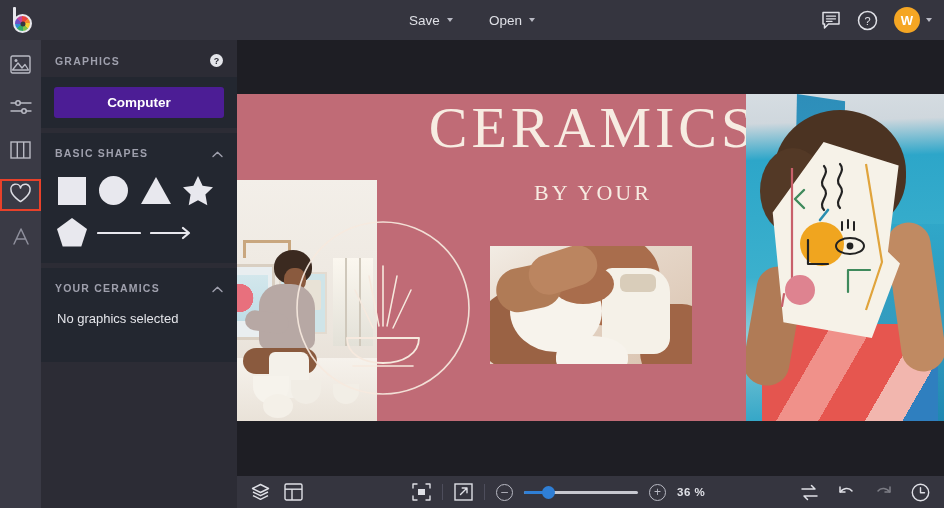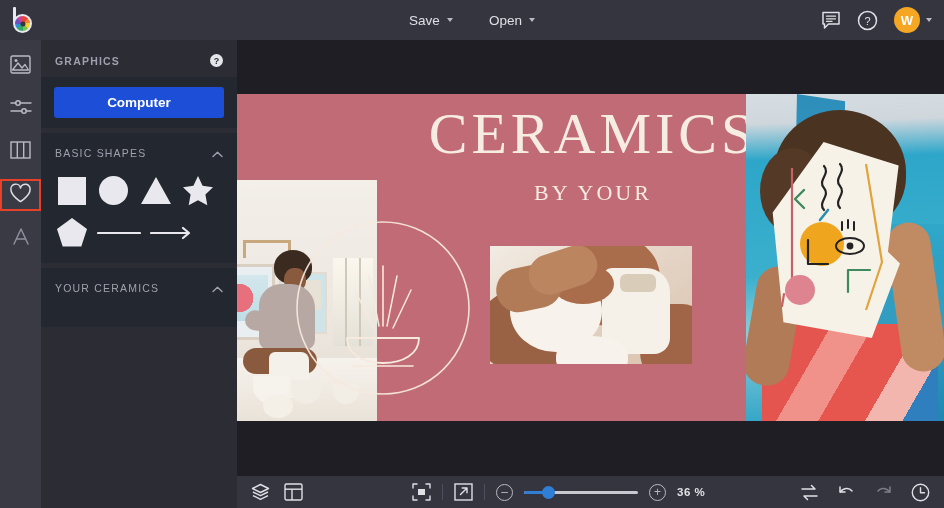--- a/index.html
+++ b/index.html
@@ -78,33 +78,33 @@
     display:flex; align-items:center; justify-content:space-between;
     padding: 14px 14px 10px 14px;
   }
   .panel-head .t { color:#9fa0ad; font-size:10.5px; letter-spacing:1.2px; font-weight:bold; }
   .helpdot {
     width:13px;height:13px;border-radius:50%;background:#e4e5ea;color:#2c2c35;
     font-size:9px;font-weight:bold;display:flex;align-items:center;justify-content:center;cursor:pointer;
   }
   .block { background:#232730; margin:0 0 5px 0; padding:10px 13px; }
   .green-btn {
-    background:#1d4ed8; color:#fff; font-size:13.5px; font-weight:bold;
+    background:#4c1d95; color:#fff; font-size:13.5px; font-weight:bold;
     text-align:center; padding:8px 0; border-radius:3px; cursor:pointer;
   }
   .outline-btn {
     background:#2c2c35; color:#e4e5ea; font-size:13px; font-weight:bold;
     text-align:center; padding:8px 0; border-radius:3px; cursor:pointer;
     border:2px solid #e8412a;
   }
   .sec-head {
     display:flex; align-items:center; justify-content:space-between;
     padding: 11px 14px 8px 14px;
   }
-  .sec-head .t { color:#9fa0ad; font-size:10.5px; letter-spacing:1.2px; font-weight:normal; }
+  .sec-head .t { color:#9fa0ad; font-size:10.5px; letter-spacing:1.2px; font-weight:bold; }
   .chev { cursor:pointer; }
   .shapes {
     display:flex; flex-wrap:wrap; gap:9px; padding: 4px 14px 14px 14px;
   }
   .shape { width:33px;height:33px; display:flex;align-items:center;justify-content:center; cursor:pointer; }
   .sq { width:28px;height:28px;background:#e8e8ee; }
   .ci { width:29px;height:29px;border-radius:50%;background:#e8e8ee; }
   .empty-note { color:#e4e5ea; font-size:13px; padding: 6px 14px 14px 16px; }
   .your-block { background:#232730; padding-bottom:4px; }
 
@@ -158,21 +158,21 @@
   .pl-bowl1{position:absolute;left:16px;top:196px;width:36px;height:28px;border-radius:0 0 18px 18px;background:#f6f3ec;}
   .pl-bowl2{position:absolute;left:54px;top:200px;width:30px;height:24px;border-radius:0 0 15px 15px;background:#f1ede5;}
   .pl-bowl3{position:absolute;left:26px;top:214px;width:30px;height:24px;border-radius:50%;background:#f4f0e8;}
   .pl-bowl4{position:absolute;left:96px;top:204px;width:26px;height:20px;border-radius:0 0 13px 13px;background:#f2eee6;}
 
   
   .bowl-emblem { position:absolute; left:58px; top:126px; width:176px; height:176px; }
 
   
   .title-ceramics {
-    position:absolute; left:186px; top:11px; width:340px;
+    position:absolute; left:186px; top:5px; width:340px;
     color:#f7ece2; font-family:"Liberation Serif", serif;
     font-size:58px; letter-spacing:4px; text-align:center; line-height:1;
     white-space:nowrap;
   }
   .title-sub {
     position:absolute; left:186px; top:86px; width:340px;
     color:#f7ece2; font-family:"Liberation Serif", serif;
     font-size:22px; letter-spacing:3px; text-align:center;
   }
 
@@ -378,20 +378,21 @@
 
     <div class="block your-block" style="padding:0;">
       <div class="sec-head">
         <span class="t">YOUR CERAMICS</span>
         <span class="chev">
           <svg width="11" height="7" viewBox="0 0 11 7">
               <path d="M1 5.6L5.5 1.3 10 5.6" fill="none" stroke="#9fa0ad" stroke-width="1.4" stroke-linecap="round" stroke-linejoin="round"></path>
             </svg>
         </span>
       </div>
+      <div class="empty-note">No graphics selected</div>
       <div style="height:22px;"></div>
     </div>
   </div>
 
   <div class="canvas-area">
     <div class="artboard">
 
       <div class="ab-pink"></div>
       <div class="ab-teal"></div>
 

